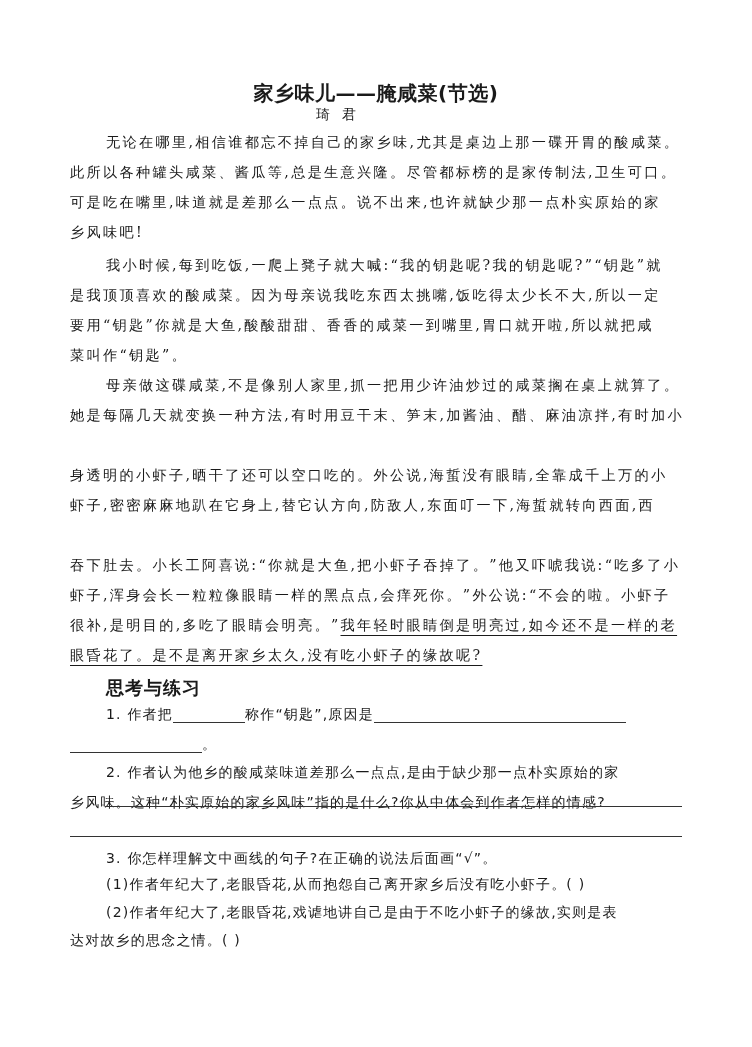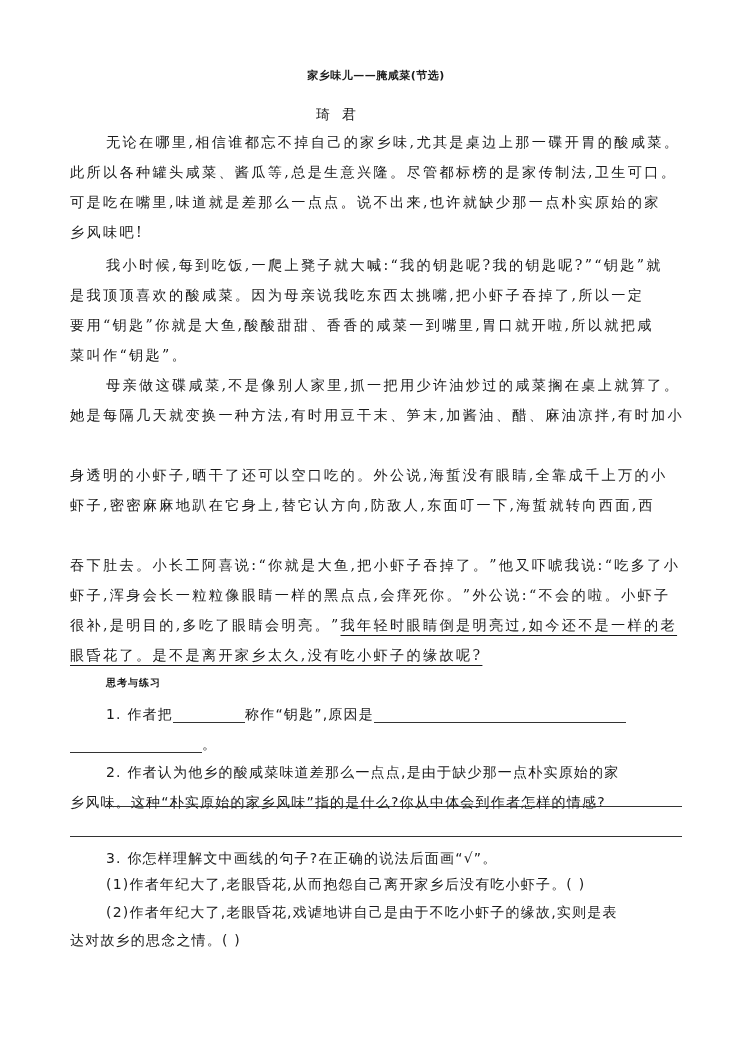--- a/index.html
+++ b/index.html
@@ -3,39 +3,39 @@
 <meta charset="utf-8">
 <style>
   html, body { margin: 0; padding: 0; background: #ffffff; }
   body {
     width: 752px; height: 1047px; position: relative; overflow: hidden;
     font-family: "DejaVu Serif", "Liberation Serif", serif;
     color: #1a1a1a;
   }
   .page { position: absolute; left: 0; top: 0; width: 752px; height: 1047px; }
   .title {
-    position: absolute; left: 0; width: 752px; top: 68px; text-align: center;
+    position: absolute; left: 0; width: 752px; top: 80px; text-align: center;
     font-family: "DejaVu Sans", "Liberation Sans", sans-serif;
-    font-weight: bold; font-size: 11px; letter-spacing: 0.5px;
+    font-weight: bold; font-size: 20px; letter-spacing: 0.5px;
   }
   .author {
     position: absolute; left: 0; width: 672px; top: 106px; text-align: center;
     font-size: 14px; letter-spacing: 12px; text-indent: 12px;
   }
   .line {
     position: absolute; left: 70px; width: 612px; height: 24px;
     font-size: 14.2px; line-height: 24px; white-space: nowrap;
     letter-spacing: 2.3px;
   }
   .indent { left: 106px; width: 576px; }
   .ul { text-decoration: underline; text-underline-offset: 5px; text-decoration-thickness: 1px; }
   .heading {
     position: absolute; left: 106px; top: 648px;
     font-family: "DejaVu Sans", "Liberation Sans", sans-serif; font-weight: bold;
-    font-size: 10px; letter-spacing: 1px;
+    font-size: 18px; letter-spacing: 1px;
   }
   .q { font-family: "DejaVu Sans", "Liberation Sans", sans-serif; letter-spacing: 1.2px; font-size: 14px; }
   .blank {
     position: absolute; height: 0; border-bottom: 1px solid #333;
   }
   .blank-inline { display: inline-block; border-bottom: 1px solid #333; height: 16px; vertical-align: -4px; }
 </style>
 </head>
 <body>
 
@@ -43,21 +43,21 @@
 
   <div class="title">家乡味儿——腌咸菜(节选)</div>
   <div class="author">琦君</div>
 
   <div class="line indent" style="top:130px">无论在哪里,相信谁都忘不掉自己的家乡味,尤其是桌边上那一碟开胃的酸咸菜。</div>
   <div class="line" style="top:160px">此所以各种罐头咸菜、酱瓜等,总是生意兴隆。尽管都标榜的是家传制法,卫生可口。</div>
   <div class="line" style="top:190px">可是吃在嘴里,味道就是差那么一点点。说不出来,也许就缺少那一点朴实原始的家</div>
   <div class="line" style="top:220px">乡风味吧!</div>
 
   <div class="line indent" style="top:253px">我小时候,每到吃饭,一爬上凳子就大喊:“我的钥匙呢?我的钥匙呢?”“钥匙”就</div>
-  <div class="line" style="top:283px">是我顶顶喜欢的酸咸菜。因为母亲说我吃东西太挑嘴,把小虾子吞掉了,所以一定</div>
+  <div class="line" style="top:283px">是我顶顶喜欢的酸咸菜。因为母亲说我吃东西太挑嘴,饭吃得太少长不大,所以一定</div>
   <div class="line" style="top:313px">要用“钥匙”你就是大鱼,酸酸甜甜、香香的咸菜一到嘴里,胃口就开啦,所以就把咸</div>
   <div class="line" style="top:343px">菜叫作“钥匙”。</div>
 
   <div class="line indent" style="top:373px">母亲做这碟咸菜,不是像别人家里,抓一把用少许油炒过的咸菜搁在桌上就算了。</div>
   <div class="line" style="top:403px">她是每隔几天就变换一种方法,有时用豆干末、笋末,加酱油、醋、麻油凉拌,有时加小</div>
   <div class="line" style="top:463px">身透明的小虾子,晒干了还可以空口吃的。外公说,海蜇没有眼睛,全靠成千上万的小</div>
   <div class="line" style="top:493px">虾子,密密麻麻地趴在它身上,替它认方向,防敌人,东面叮一下,海蜇就转向西面,西</div>
   <div class="line" style="top:553px">吞下肚去。小长工阿喜说:“你就是大鱼,把小虾子吞掉了。”他又吓唬我说:“吃多了小</div>
   <div class="line" style="top:583px">虾子,浑身会长一粒粒像眼睛一样的黑点点,会痒死你。”外公说:“不会的啦。小虾子</div>
   <div class="line" style="top:613px">

